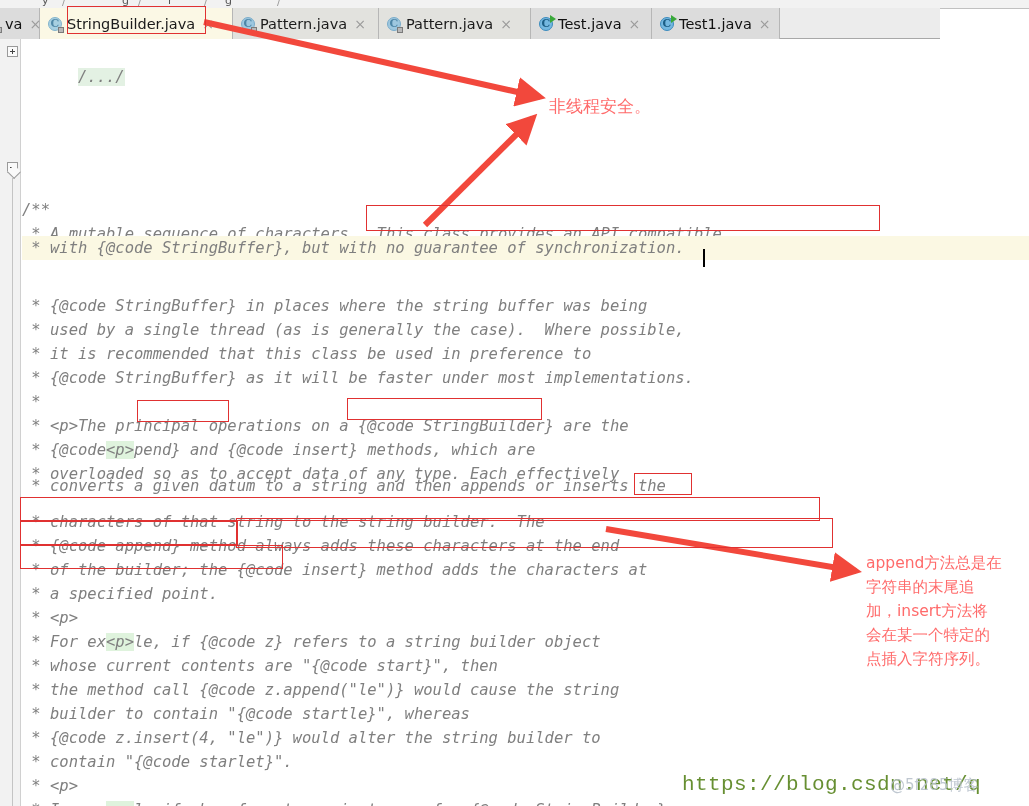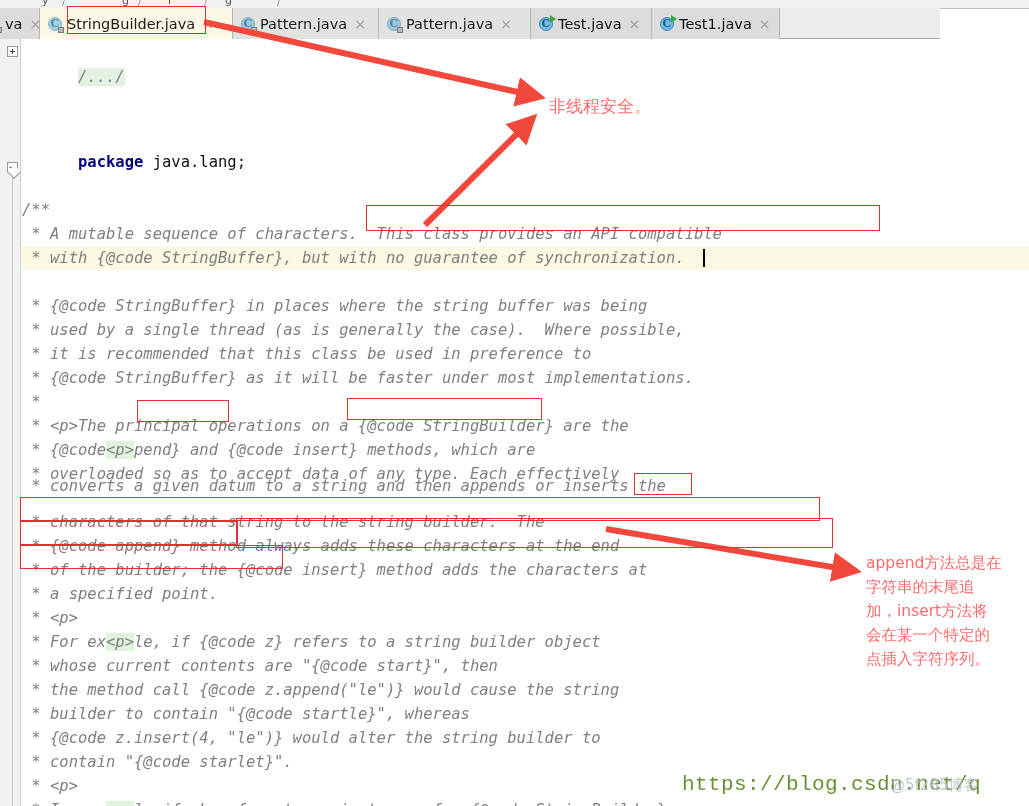--- a/index.html
+++ b/index.html
@@ -352,27 +352,24 @@
   <div class="fold-box plus" style="left:7px;top:7px"></div>
   <div class="fold-arrow" style="left:7px;top:123px"></div>
   <div class="fold-vline" style="left:12px;top:139px;height:628px"></div>
 
   <div class="code">
 
     <div class="line" style="top:2px">
       <span class="fold-ph">/.../</span>
     </div>
 
-    <div class="line" style="top:87px">
-      <span class="kw">package</span><span class="plain"> java.lang;</span>
-    </div>
 
     <div class="line" style="top:159px"><span class="cm">/**</span></div>
     <div class="line" style="top:183px"><span class="cm"> * A mutable sequence of characters.  This class provides an API compatible</span></div>
-    <div class="line hl" style="top:207px"><span class="cm"> * with {@code StringBuffer}, but with no guarantee of synchronization.</span></div>
+    <div class="line hl" style="top:197px"><span class="cm"> * with {@code StringBuffer}, but with no guarantee of synchronization.</span></div>
     <div class="line" style="top:255px"><span class="cm"> * {@code StringBuffer} in places where the string buffer was being</span></div>
     <div class="line" style="top:279px"><span class="cm"> * used by a single thread (as is generally the case).  Where possible,</span></div>
     <div class="line" style="top:303px"><span class="cm"> * it is recommended that this class be used in preference to</span></div>
     <div class="line" style="top:327px"><span class="cm"> * {@code StringBuffer} as it will be faster under most implementations.</span></div>
     <div class="line" style="top:351px"><span class="cm"> *</span></div>
     <div class="line" style="top:375px"><span class="cm"> * &lt;p&gt;The principal operations on a {@code StringBuilder} are the</span></div>
     <div class="line" style="top:399px"><span class="cm"> * {@code append} and {@code insert} methods, which are</span></div>
     <div class="line" style="top:423px"><span class="cm"> * overloaded so as to accept data of any type. Each effectively</span></div>
     <div class="line" style="top:435px"><span class="cm"> * converts a given datum to a string and then appends or inserts the</span></div>
     <div class="line" style="top:471px"><span class="cm"> * characters of that string to the string builder.  The</span></div>

